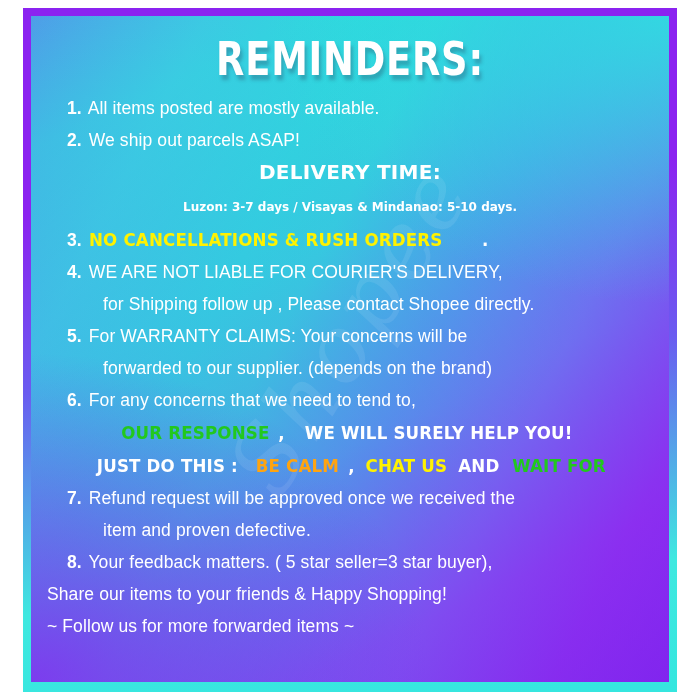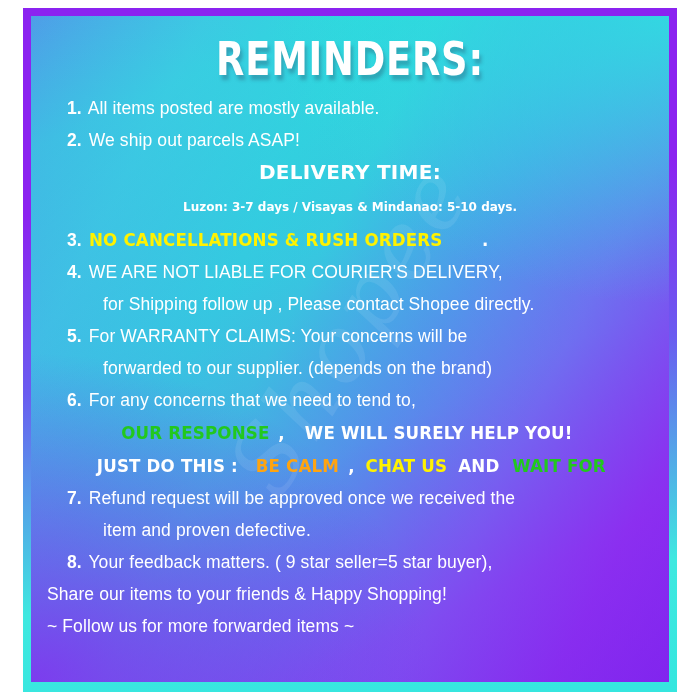--- a/index.html
+++ b/index.html
@@ -263,21 +263,21 @@
         <div class="line l-item">
           <span class="num">7.</span>
           <span>Refund request will be approved once we received the</span>
         </div>
         <div class="line l-indent">
           <span>item and proven defective.</span>
         </div>
 
         <div class="line l-item">
           <span class="num">8.</span>
-          <span>Your feedback matters. ( 9 star seller=5 star buyer),</span>
+          <span>Your feedback matters. ( 5 star seller=3 star buyer),</span>
         </div>
         <div class="line footer-line">
           <span>Share our items to your friends &amp; Happy Shopping!</span>
         </div>
 
         <div class="line footer-line">
           <span>~ Follow us for more forwarded items ~</span>
         </div>
 
       </div>

